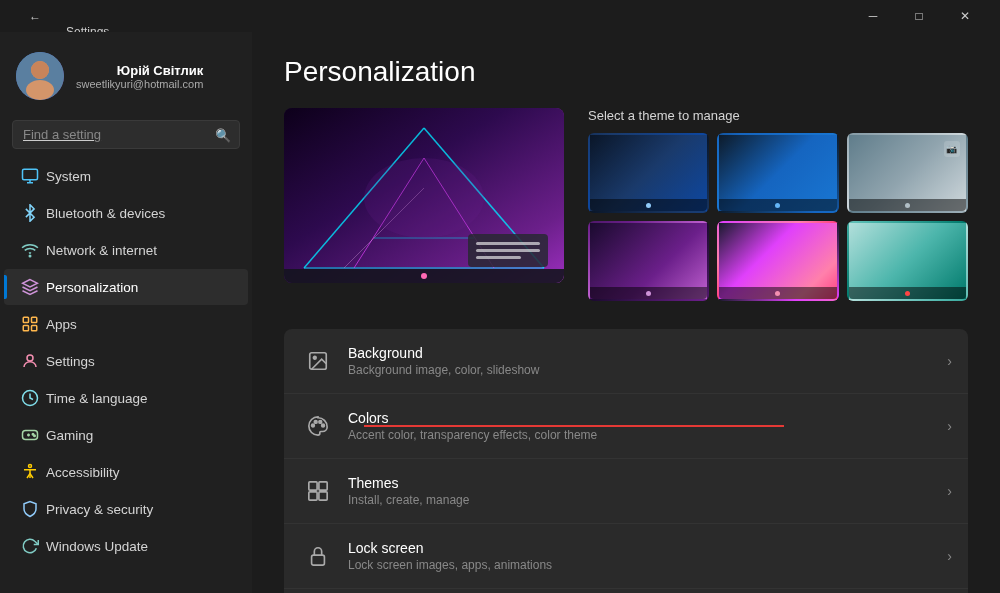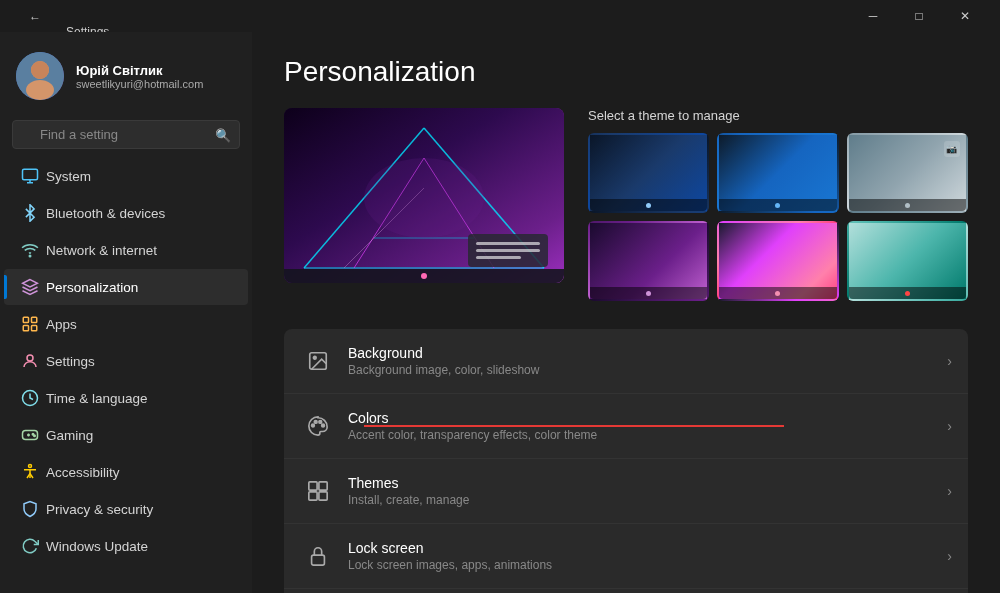--- a/index.html
+++ b/index.html
@@ -83,44 +83,46 @@
       flex-shrink: 0;
       overflow: hidden;
       display: flex;
       align-items: center;
       justify-content: center;
       font-size: 20px;
     }
     .user-info {
       display: flex;
       flex-direction: column;
+      text-align: right;
     }
     .user-name {
       font-size: 13px;
       font-weight: 600;
       color: #ffffff;
     }
     .user-email {
       font-size: 11px;
       color: #aaaaaa;
     }
 
     .search-box {
       margin: 4px 12px 8px 12px;
       position: relative;
     }
     .search-input {
       width: 100%;
       background: #2d2d2d;
       border: 1px solid #3a3a3a;
       border-radius: 4px;
-      padding: 6px 32px 6px 27px;
+      padding: 6px 32px 6px 10px;
       color: #cccccc;
       font-size: 13px;
       outline: none;
+      text-decoration: underline;
     }
     .search-input::placeholder { color: #888; }
     .search-icon-wrap {
       position: absolute;
       right: 8px;
       top: 50%;
       transform: translateY(-50%);
       color: #888;
       font-size: 13px;
     }

